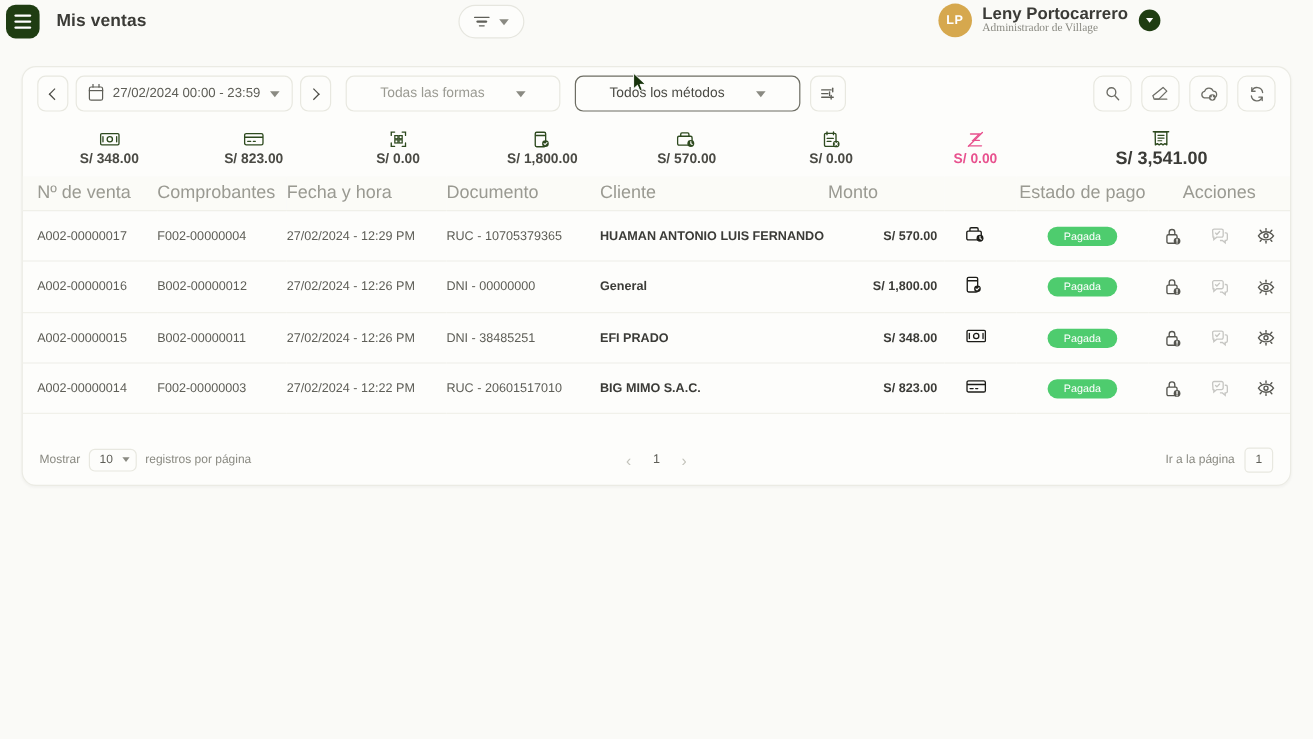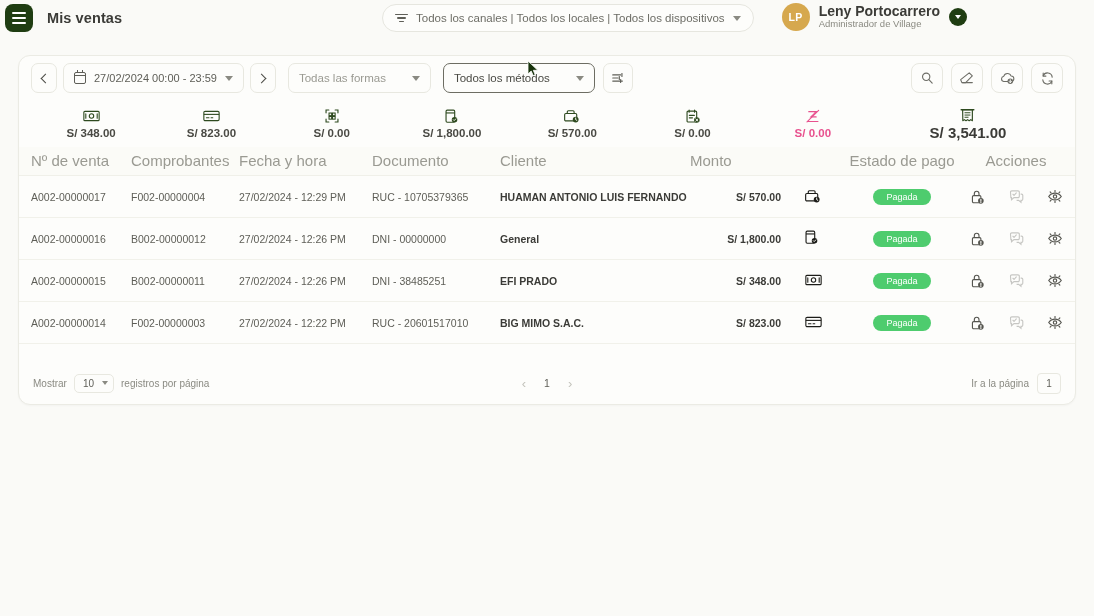--- a/index.html
+++ b/index.html
@@ -41,21 +41,21 @@
   .flt-ico b:nth-child(3){width:5px}
   .caret{width:0;height:0;border-left:4px solid transparent;border-right:4px solid transparent;border-top:5px solid #8a8a82;}
   .caret.sm{border-left-width:3.5px;border-right-width:3.5px;border-top-width:4.5px;}
 
   .user-wrap{position:absolute;right:10px;top:3px;display:flex;align-items:center;gap:9px;}
   .avatar{
     width:28px;height:28px;border-radius:50%;background:#d6a84e;color:#fff;
     display:flex;align-items:center;justify-content:center;font-size:10.5px;font-weight:bold;letter-spacing:.3px;
   }
   .uname{font-size:14px;font-weight:bold;color:#3b3b37;line-height:13px;}
-  .urole{font-size:9.5px;color:#8a8a82;line-height:12px;}
+  .urole{font-size:9.5px;color:#8a8a82;line-height:12px;font-family:Liberation Serif, serif;}
   .ubtn{width:18px;height:18px;border-radius:50%;background:#1f3d12;display:flex;align-items:center;justify-content:center;cursor:pointer;}
   .ubtn .caret{border-top-color:#fff;border-left-width:3.5px;border-right-width:3.5px;border-top-width:4.5px;}
 
   
   .card{
     position:absolute;left:18px;top:55px;width:1058px;height:350px;
     background:#fdfdfb;border:1px solid #ebebe4;border-radius:12px;
     box-shadow:0 1px 2px rgba(0,0,0,.03);
   }
 
@@ -68,21 +68,21 @@
   .arwbtn{width:26px;height:30px;display:flex;align-items:center;justify-content:center;border:1px solid #e8e8e0;border-radius:7px;background:#fdfdfb;cursor:pointer;}
   .chev{width:7px;height:7px;border-right:1.6px solid #4a4a44;border-bottom:1.6px solid #4a4a44;}
   .chev.l{transform:rotate(135deg);margin-left:2px}
   .chev.r{transform:rotate(-45deg);margin-right:2px}
   .daterange{margin-left:6px;padding:0 10px;gap:8px;}
   .daterange .txt{font-size:11px;color:#5e5e57;}
   .cal{width:12px;height:12px;border:1.3px solid #5e5e57;border-radius:2px;position:relative;}
   .cal:before{content:"";position:absolute;left:-1.3px;right:-1.3px;top:2px;height:1.3px;background:#5e5e57;}
   .cal:after{content:"";position:absolute;left:2px;top:-3px;width:1.3px;height:3px;background:#5e5e57;box-shadow:5px 0 0 #5e5e57;}
   .nxt{margin-left:6px;}
-  .sel{margin-left:12px;padding:0 10px;justify-content:space-between;gap:26px;}
+  .sel{margin-left:12px;padding:0 28px;justify-content:space-between;gap:26px;}
   .sel .txt{font-size:11.5px;color:#9a9a92;}
   .sel.active{border:1.4px solid #6d6d63;}
   .sel.active .txt{color:#4a4a44;}
   .iconbtn{
     width:30px;height:30px;border:1px solid #e8e8e0;border-radius:7px;background:#fdfdfb;
     display:flex;align-items:center;justify-content:center;cursor:pointer;margin-left:8px;
   }
   .right-tools{position:absolute;right:12px;top:7px;display:flex;}
   .right-tools .iconbtn{width:32px;height:30px;border-radius:8px;}
 
@@ -158,21 +158,20 @@
       <i></i>
     </div>
   <div class="app-title">Mis ventas</div>
 
   <div class="chan-filter">
     <span class="flt-ico">
         <b></b>
         <b></b>
         <b></b>
       </span>
-    <span class="txt">Todos los canales | Todos los locales | Todos los dispositivos</span>
     <span class="caret"></span>
   </div>
 
   <div class="user-wrap">
     <div class="avatar">LP</div>
     <div>
       <div class="uname">Leny Portocarrero</div>
       <div class="urole">Administrador de Village</div>
     </div>
     <div class="ubtn">

